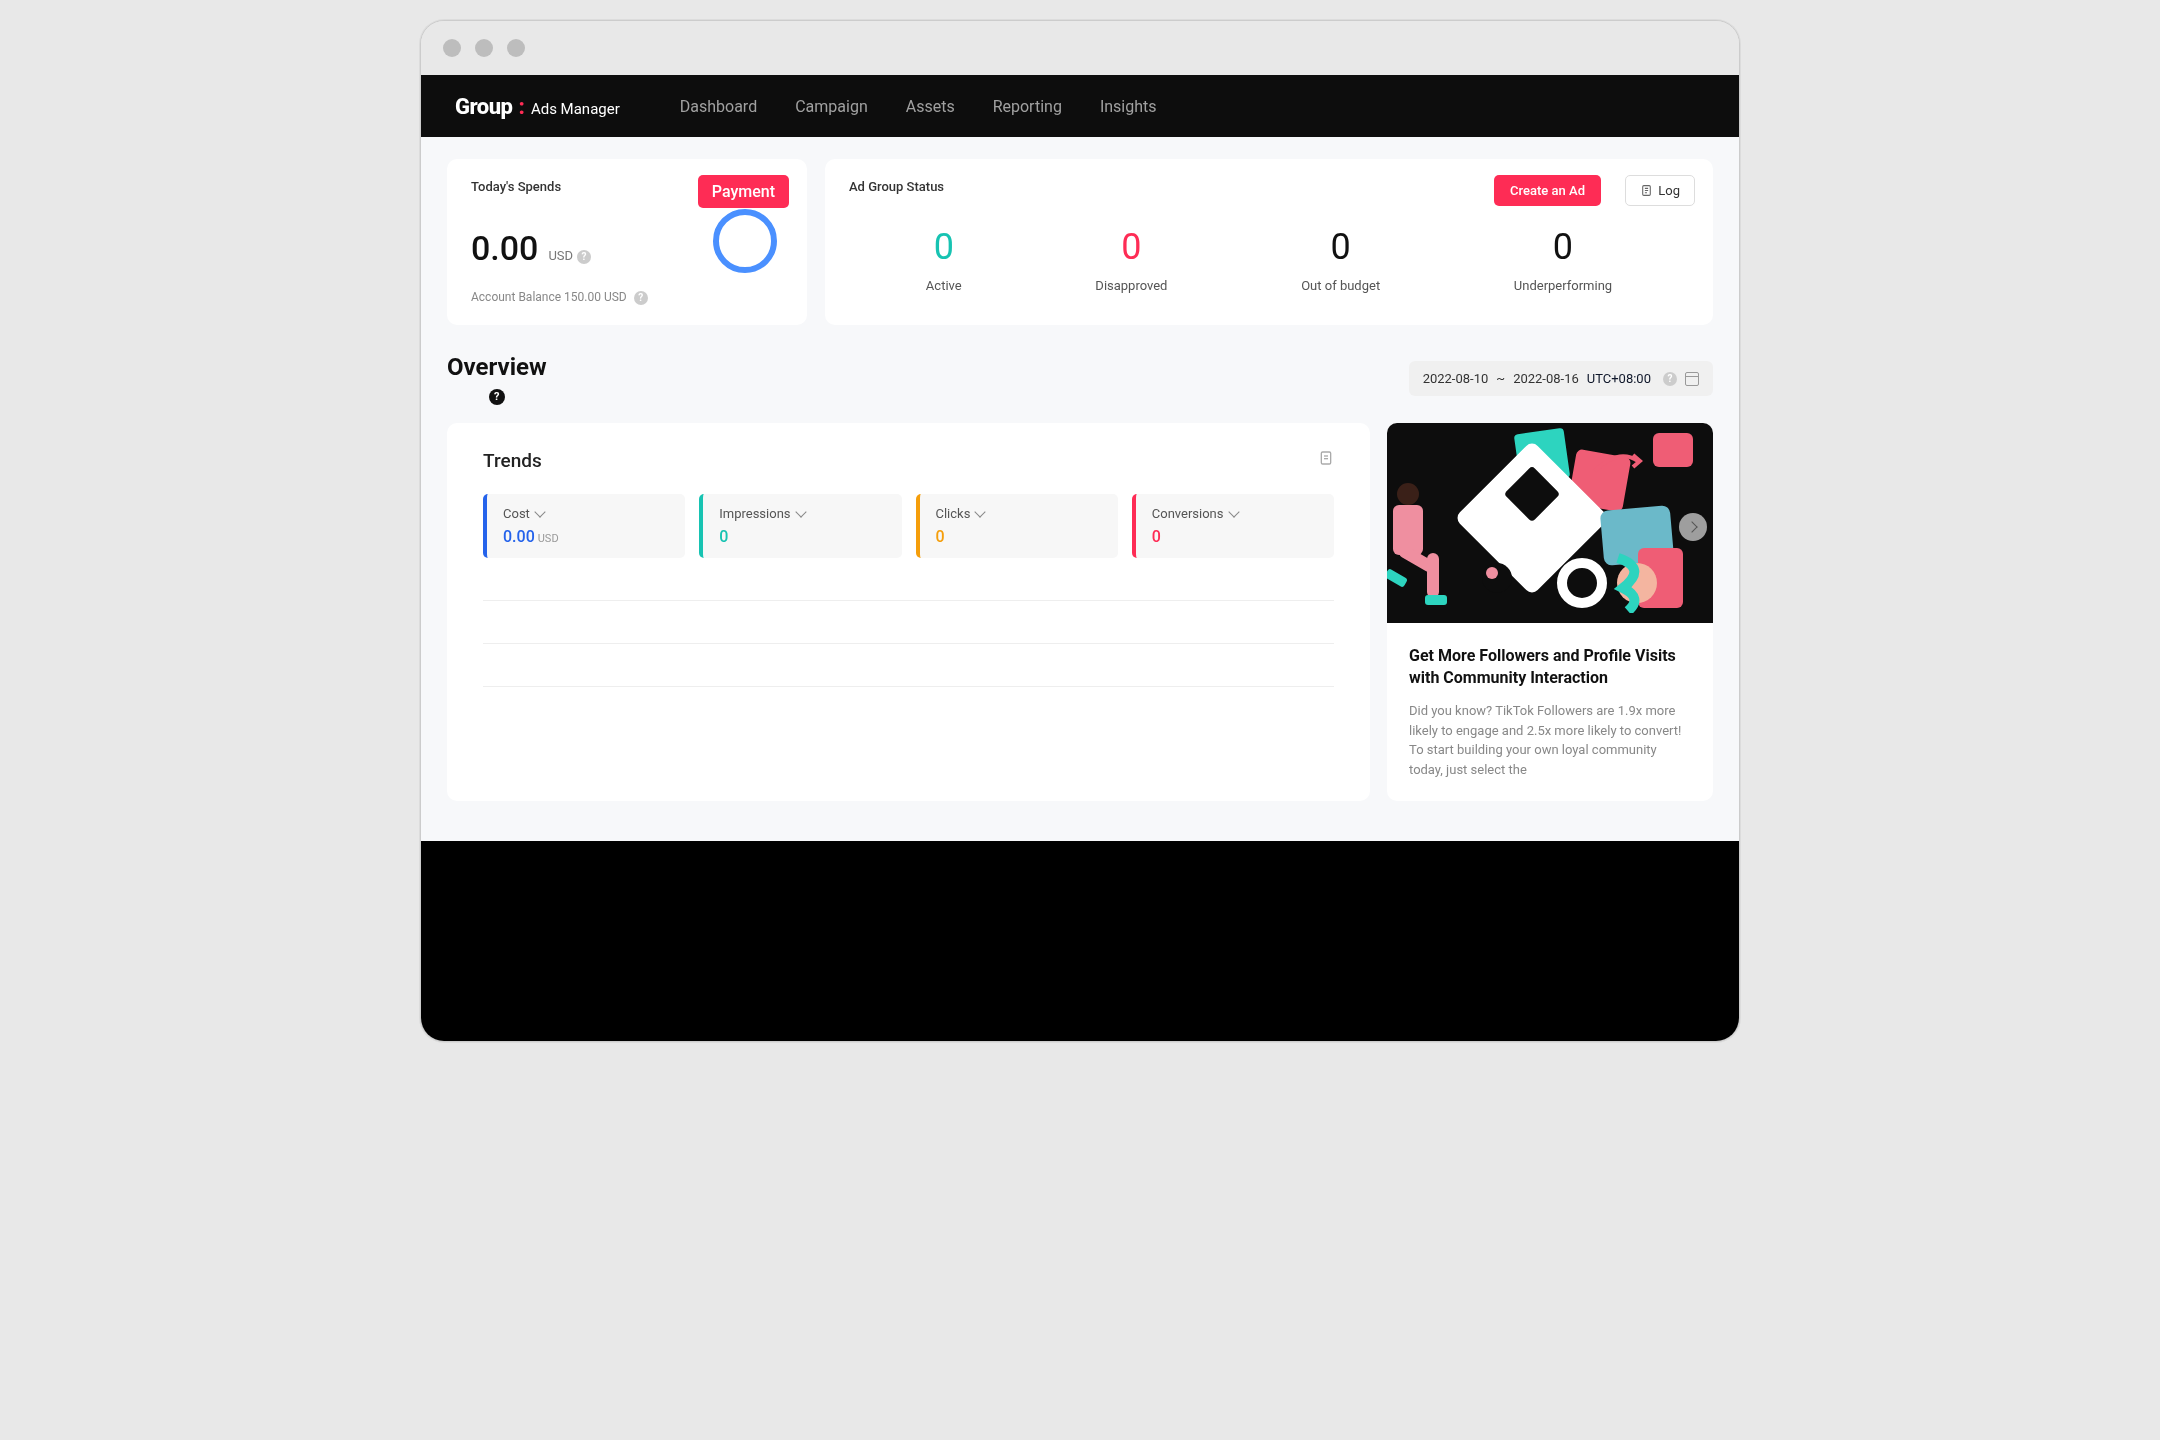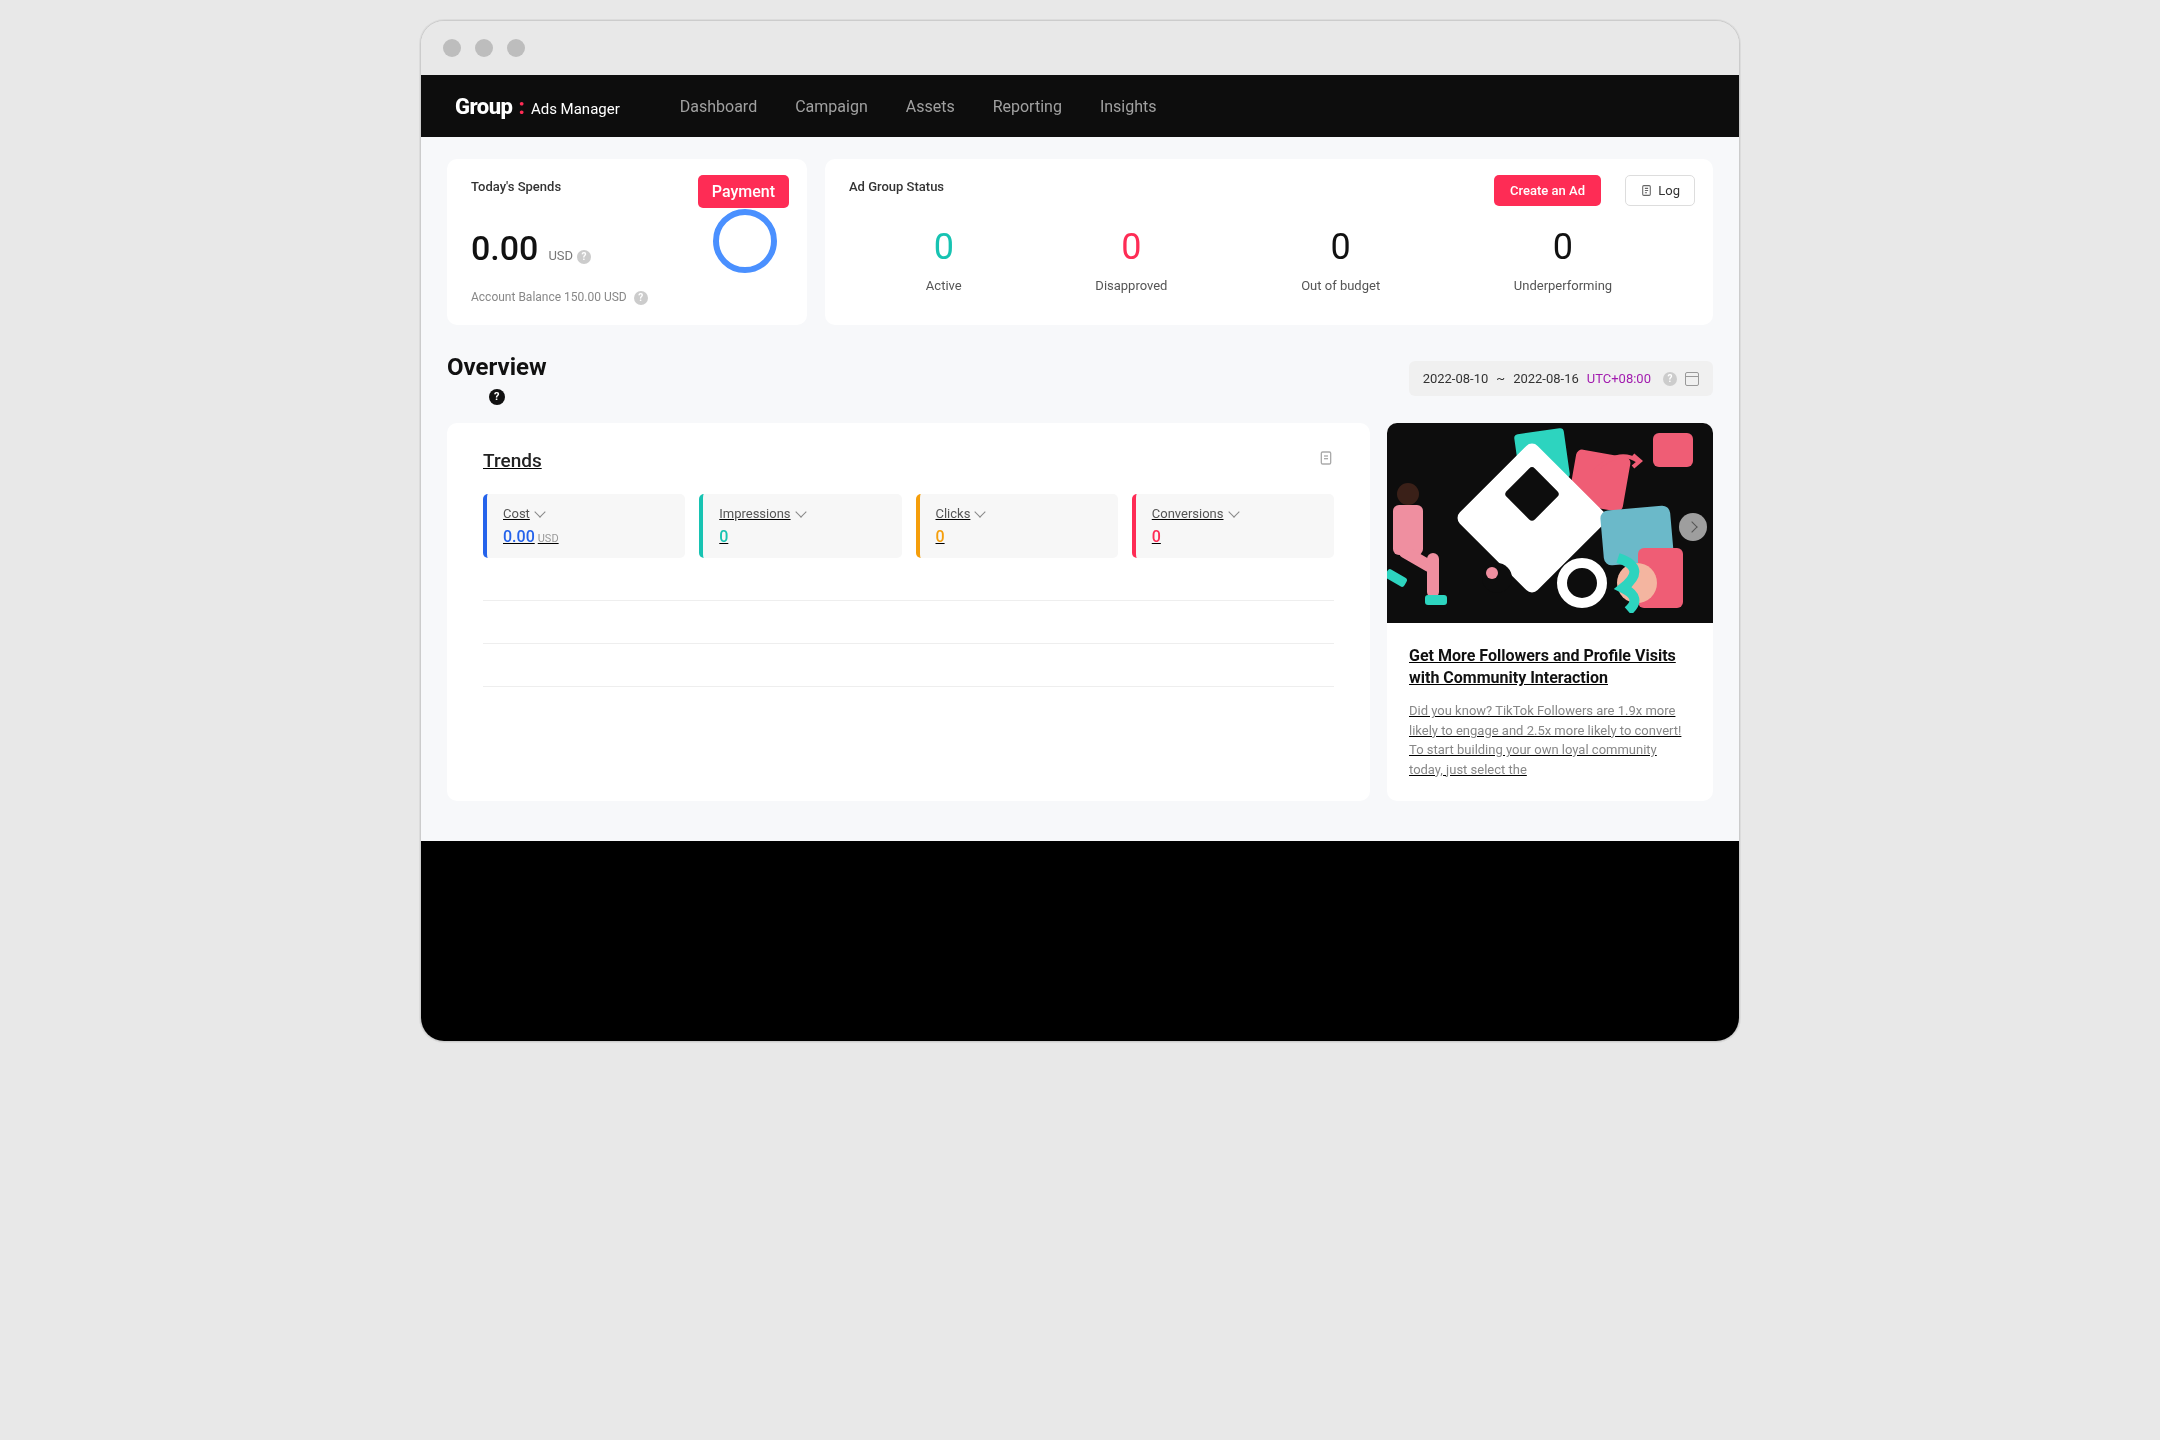--- a/index.html
+++ b/index.html
@@ -35,22 +35,22 @@
 .status-item { text-align: center; }
 .status-num { font-size: 36px; font-weight: 400; }
 .status-label { font-size: 13px; color: #555; margin-top: 10px; }
 .num-teal { color: #17c3b2; }
 .num-red { color: #fe2c55; }
 .num-black { color: #111; }
 .overview-row { margin-top: 28px; display: flex; align-items: center; justify-content: space-between; }
 .overview-title { font-size: 24px; font-weight: 700; color: #111; display: flex; align-items: center; gap: 8px; flex-direction: column; }
 .overview-help { width: 16px; height: 16px; border-radius: 50%; background: #111; color: #fff; font-size: 11px; display: inline-flex; align-items: center; justify-content: center; }
 .date-picker { background: #f0f0f0; border-radius: 6px; padding: 10px 14px; font-size: 13px; color: #333; display: flex; align-items: center; gap: 8px; }
-.date-picker .tz { color: #a21caf; }
-.row3 { display: flex; gap: 17px; margin-top: 18px; text-decoration: underline; }
+.date-picker .tz { color: #0f172a; }
+.row3 { display: flex; gap: 17px; margin-top: 18px; }
 .trends-card { flex: 1; background: #fff; border-radius: 10px; padding: 26px 36px; }
 .trends-card h3 { font-size: 19px; font-weight: 500; color: #222; margin-bottom: 22px; }
 .export-icon { float: right; color: #999; }
 .metric-row { display: flex; gap: 14px; }
 .metric { flex: 1; background: #f7f7f7; border-radius: 5px; padding: 12px 16px; border-left: 4px solid; }
 .metric-label { font-size: 13px; color: #555; display: flex; align-items: center; gap: 6px; }
 .metric-val { font-size: 16px; font-weight: 500; margin-top: 6px; }
 .metric-unit { font-size: 11px; color: #999; font-weight: normal; margin-left: 3px; }
 .m-blue { border-color: #2563eb; } .m-blue .metric-val { color: #2563eb; }
 .m-teal { border-color: #17c3b2; } .m-teal .metric-val { color: #17c3b2; }

